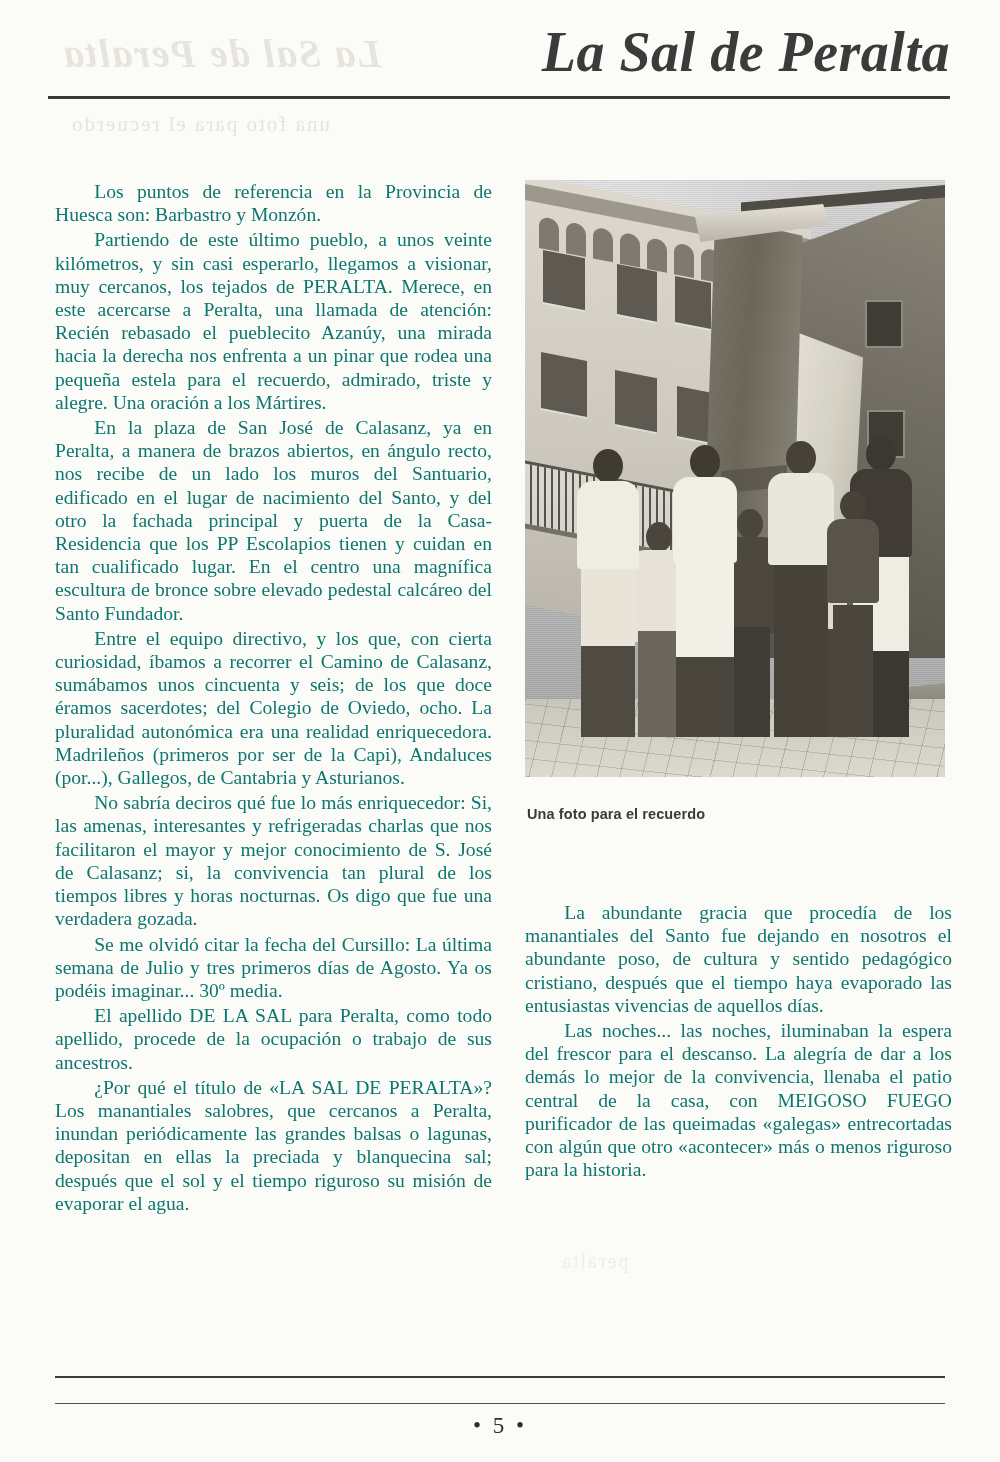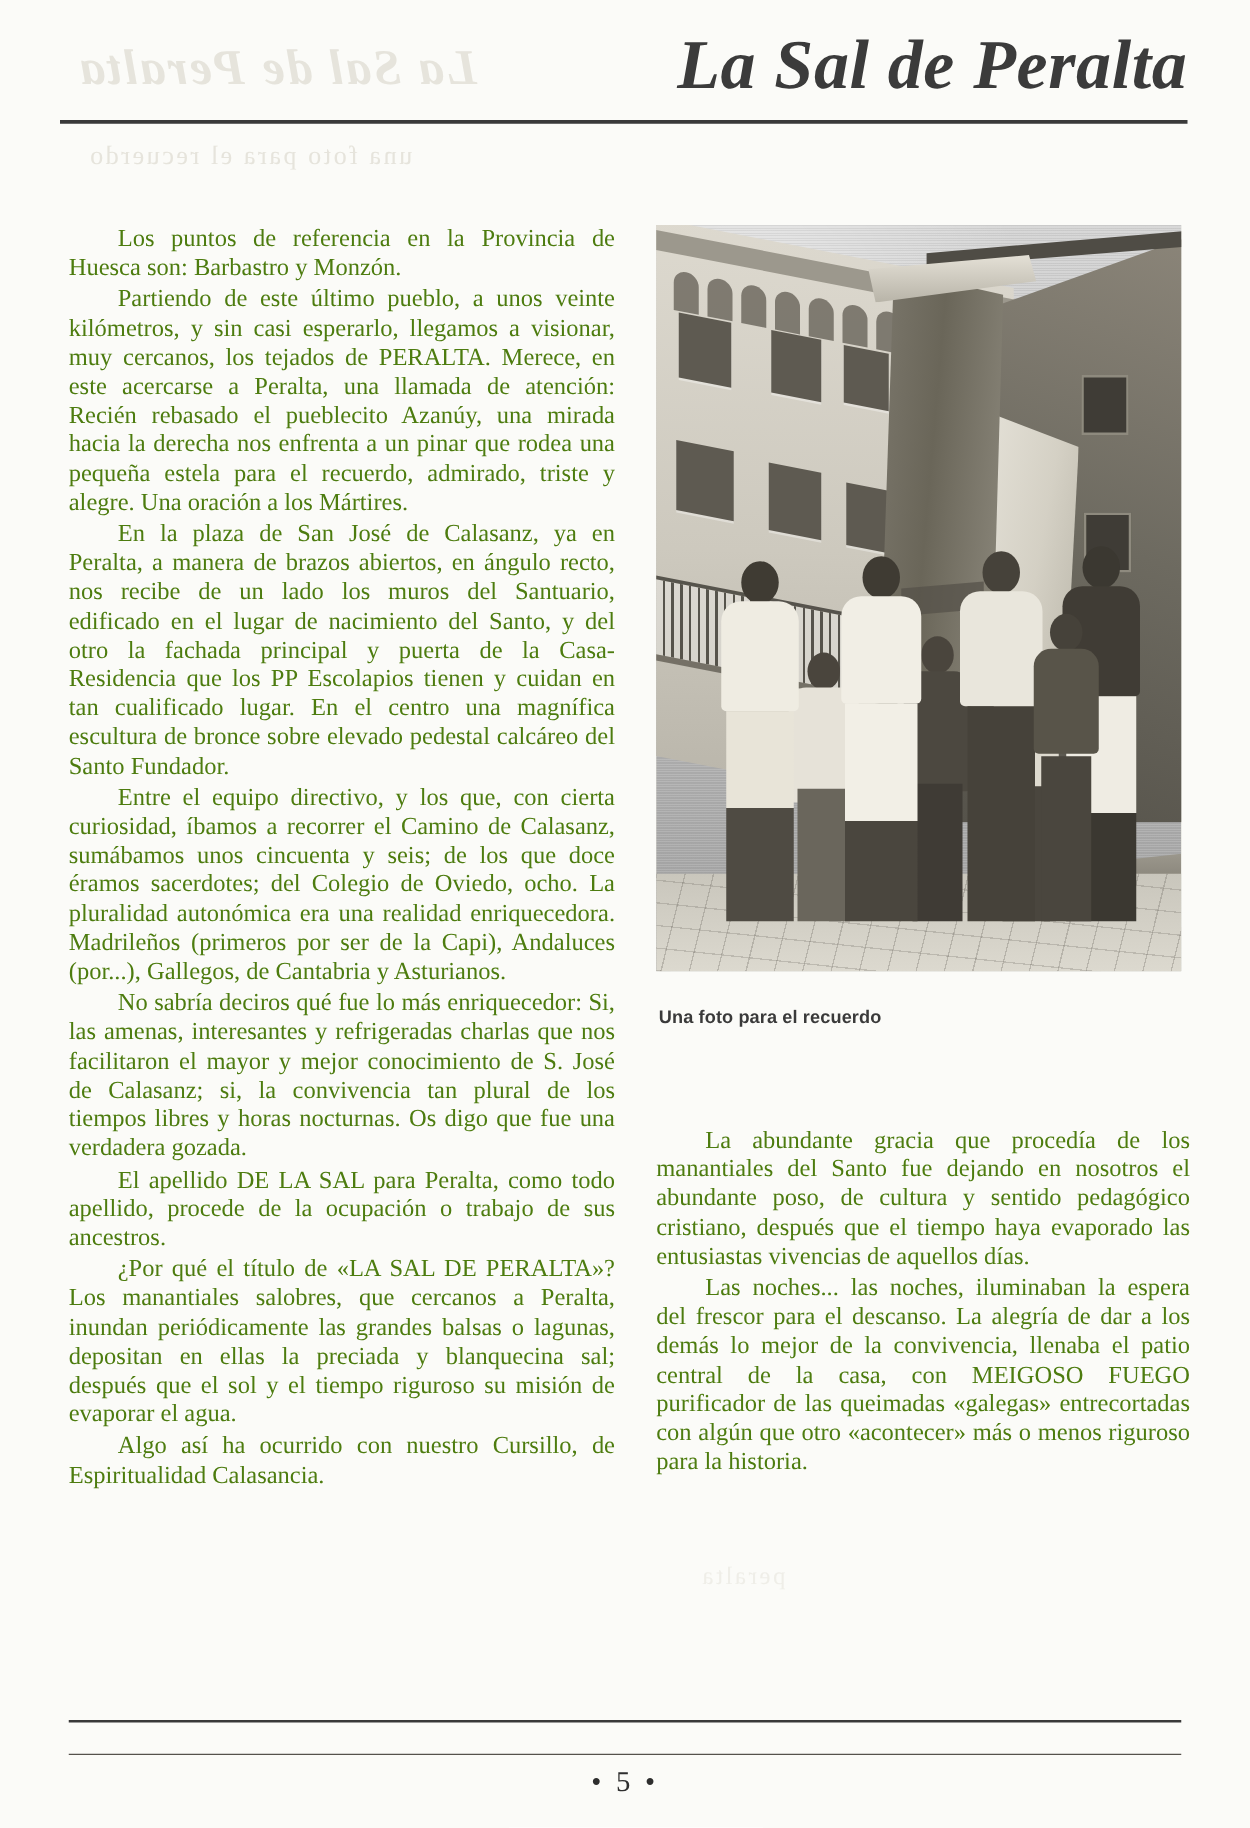--- a/index.html
+++ b/index.html
@@ -91,21 +91,21 @@
     width: 427px;
     z-index: 2;
   }
   p.body {
     margin: 0 0 2px 0;
     font-size: 19.6px;
     line-height: 1.185;
     text-align: justify;
     text-indent: 2.0em;
     font-family: "Liberation Serif", "DejaVu Serif", serif;
-    color: #4d7c0f;
+    color: #0f766e;
     hyphens: manual;
   }
   p.body:last-child { margin-bottom: 0; }
 
   
   .photo-frame {
     position: relative;
     width: 420px;
     height: 597px;
     overflow: hidden;
@@ -316,23 +316,23 @@
     <div class="masthead-title">La Sal de Peralta</div>
     <div class="masthead-rule"></div>
   </div>
 
   <div class="col-left">
     <p class="body">Los puntos de referencia en la Provincia de Huesca son: Barbastro y Monzón.</p>
     <p class="body">Partiendo de este último pueblo, a unos veinte kilómetros, y sin casi esperarlo, llegamos a visionar, muy cercanos, los tejados de PERALTA. Merece, en este acercarse a Peralta, una llamada de atención: Recién rebasado el pueblecito Azanúy, una mirada hacia la derecha nos enfrenta a un pinar que rodea una pequeña estela para el recuerdo, admirado, triste y alegre. Una oración a los Mártires.</p>
     <p class="body">En la plaza de San José de Calasanz, ya en Peralta, a manera de brazos abiertos, en ángulo recto, nos recibe de un lado los muros del Santuario, edificado en el lugar de nacimiento del Santo, y del otro la fachada principal y puerta de la Casa-Residencia que los PP Escolapios tienen y cuidan en tan cualificado lugar. En el centro una magnífica escultura de bronce sobre elevado pedestal calcáreo del Santo Fundador.</p>
     <p class="body">Entre el equipo directivo, y los que, con cierta curiosidad, íbamos a recorrer el Camino de Calasanz, sumábamos unos cincuenta y seis; de los que doce éramos sacerdotes; del Colegio de Oviedo, ocho. La pluralidad autonómica era una realidad enriquecedora. Madrileños (primeros por ser de la Capi), Andaluces (por...), Gallegos, de Cantabria y Asturianos.</p>
     <p class="body">No sabría deciros qué fue lo más enriquecedor: Si, las amenas, interesantes y refrigeradas charlas que nos facilitaron el mayor y mejor conocimiento de S. José de Calasanz; si, la convivencia tan plural de los tiempos libres y horas nocturnas. Os digo que fue una verdadera gozada.</p>
+    <p class="body">Se me olvidó citar la fecha del Cursillo: La última semana de Julio y tres primeros días de Agosto. Ya os podéis imaginar... 30º media.</p>
     <p class="body">El apellido DE LA SAL para Peralta, como todo apellido, procede de la ocupación o trabajo de sus ancestros.</p>
     <p class="body">¿Por qué el título de «LA SAL DE PERALTA»? Los manantiales salobres, que cercanos a Peralta, inundan periódicamente las grandes balsas o lagunas, depositan en ellas la preciada y blanquecina sal; después que el sol y el tiempo riguroso su misión de evaporar el agua.</p>
-    <p class="body">Algo así ha ocurrido con nuestro Cursillo, de Espiritualidad Calasancia.</p>
   </div>
 
   <div class="col-right-top">
     <div class="photo-frame">
       <div class="photo"></div>
 
       <div class="ph-facade"></div>
       <div class="ph-cornice"></div>
       <div class="ph-arcade">
         <div class="ph-arch"></div>

